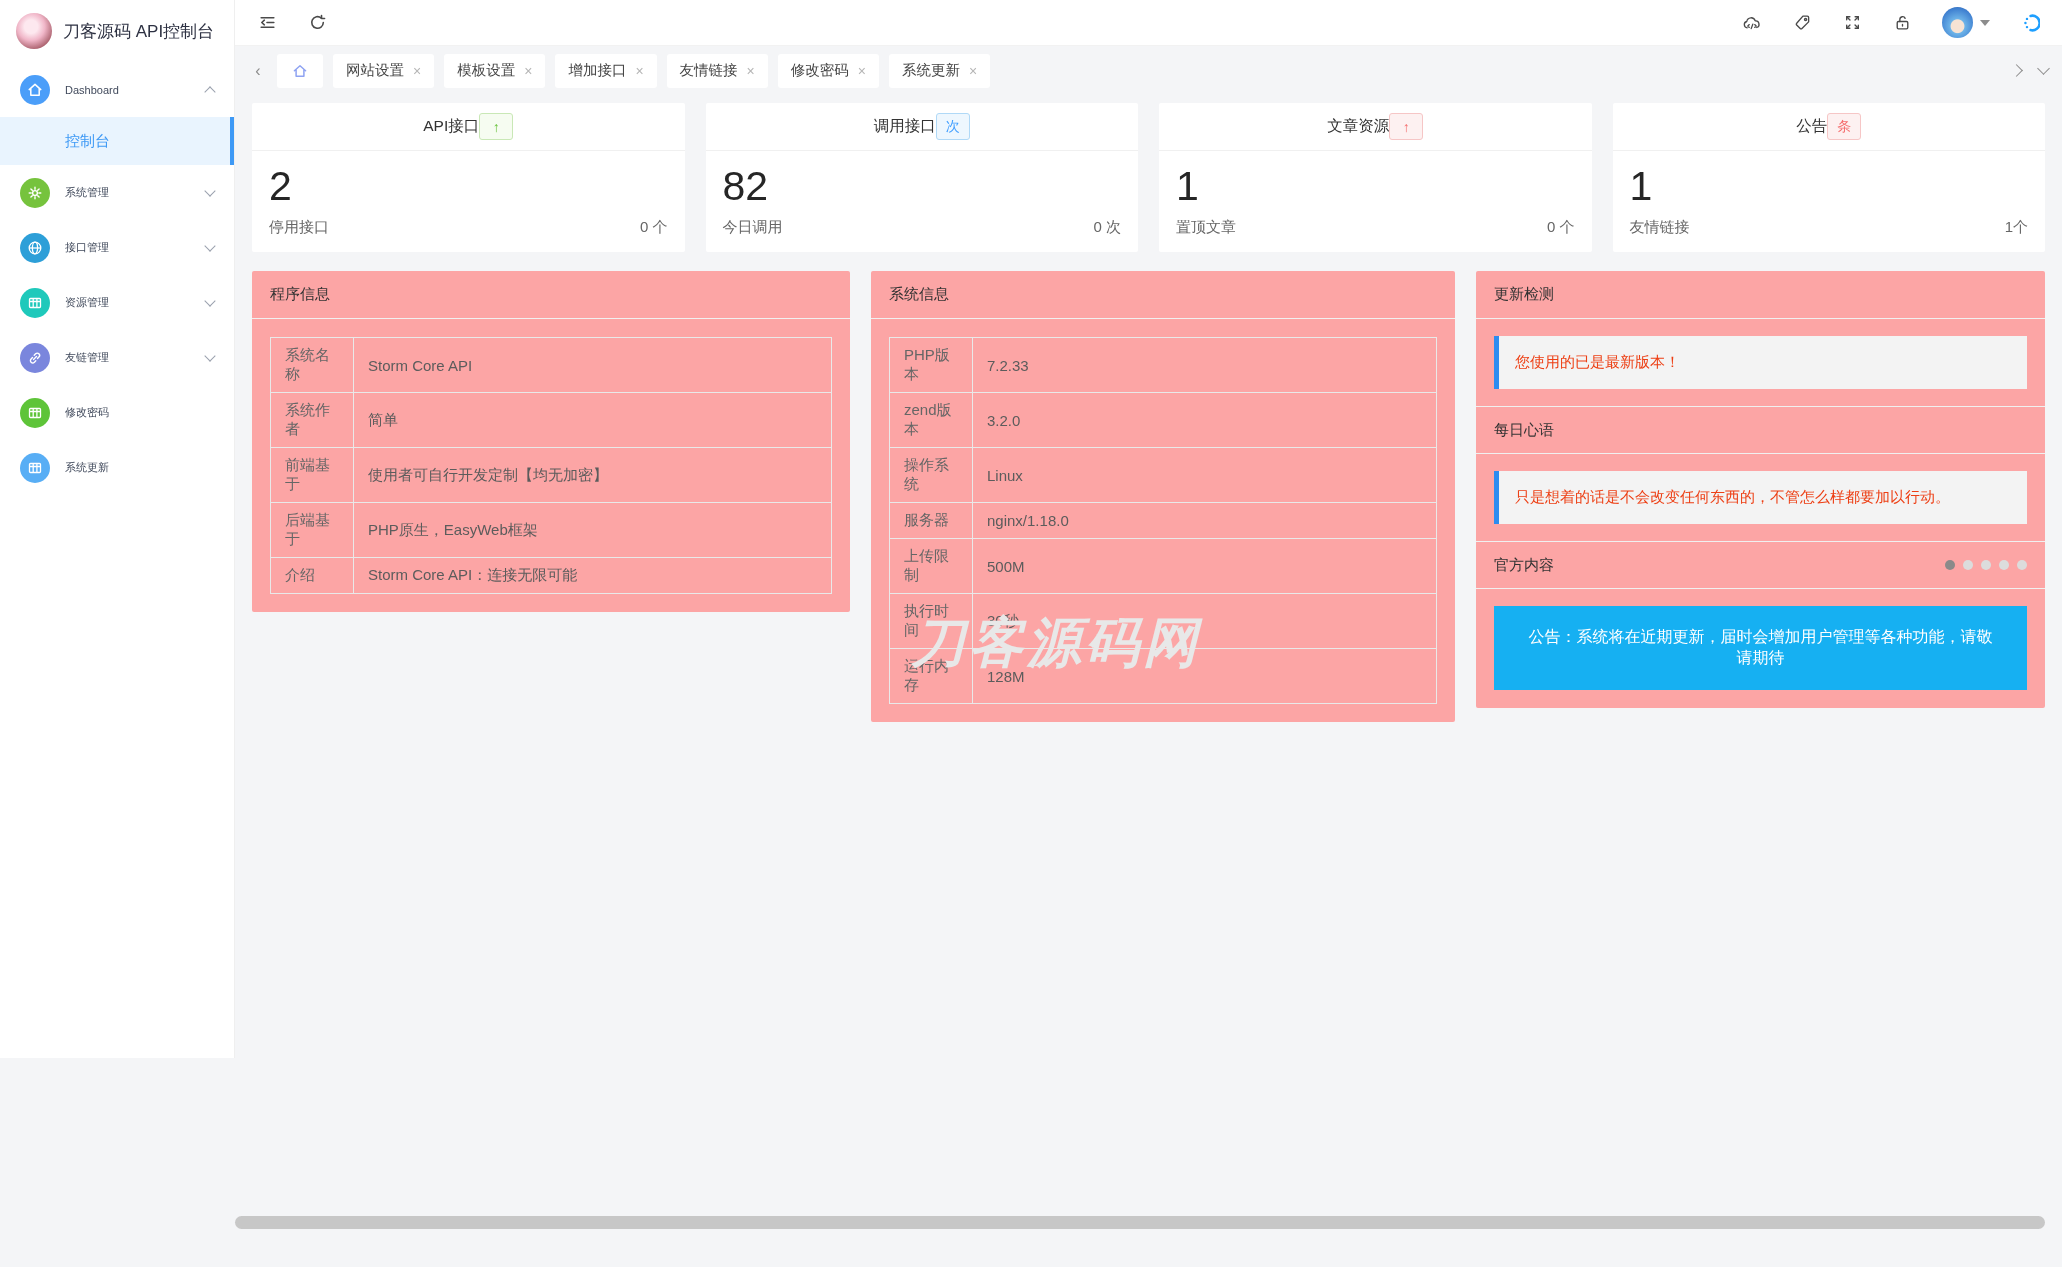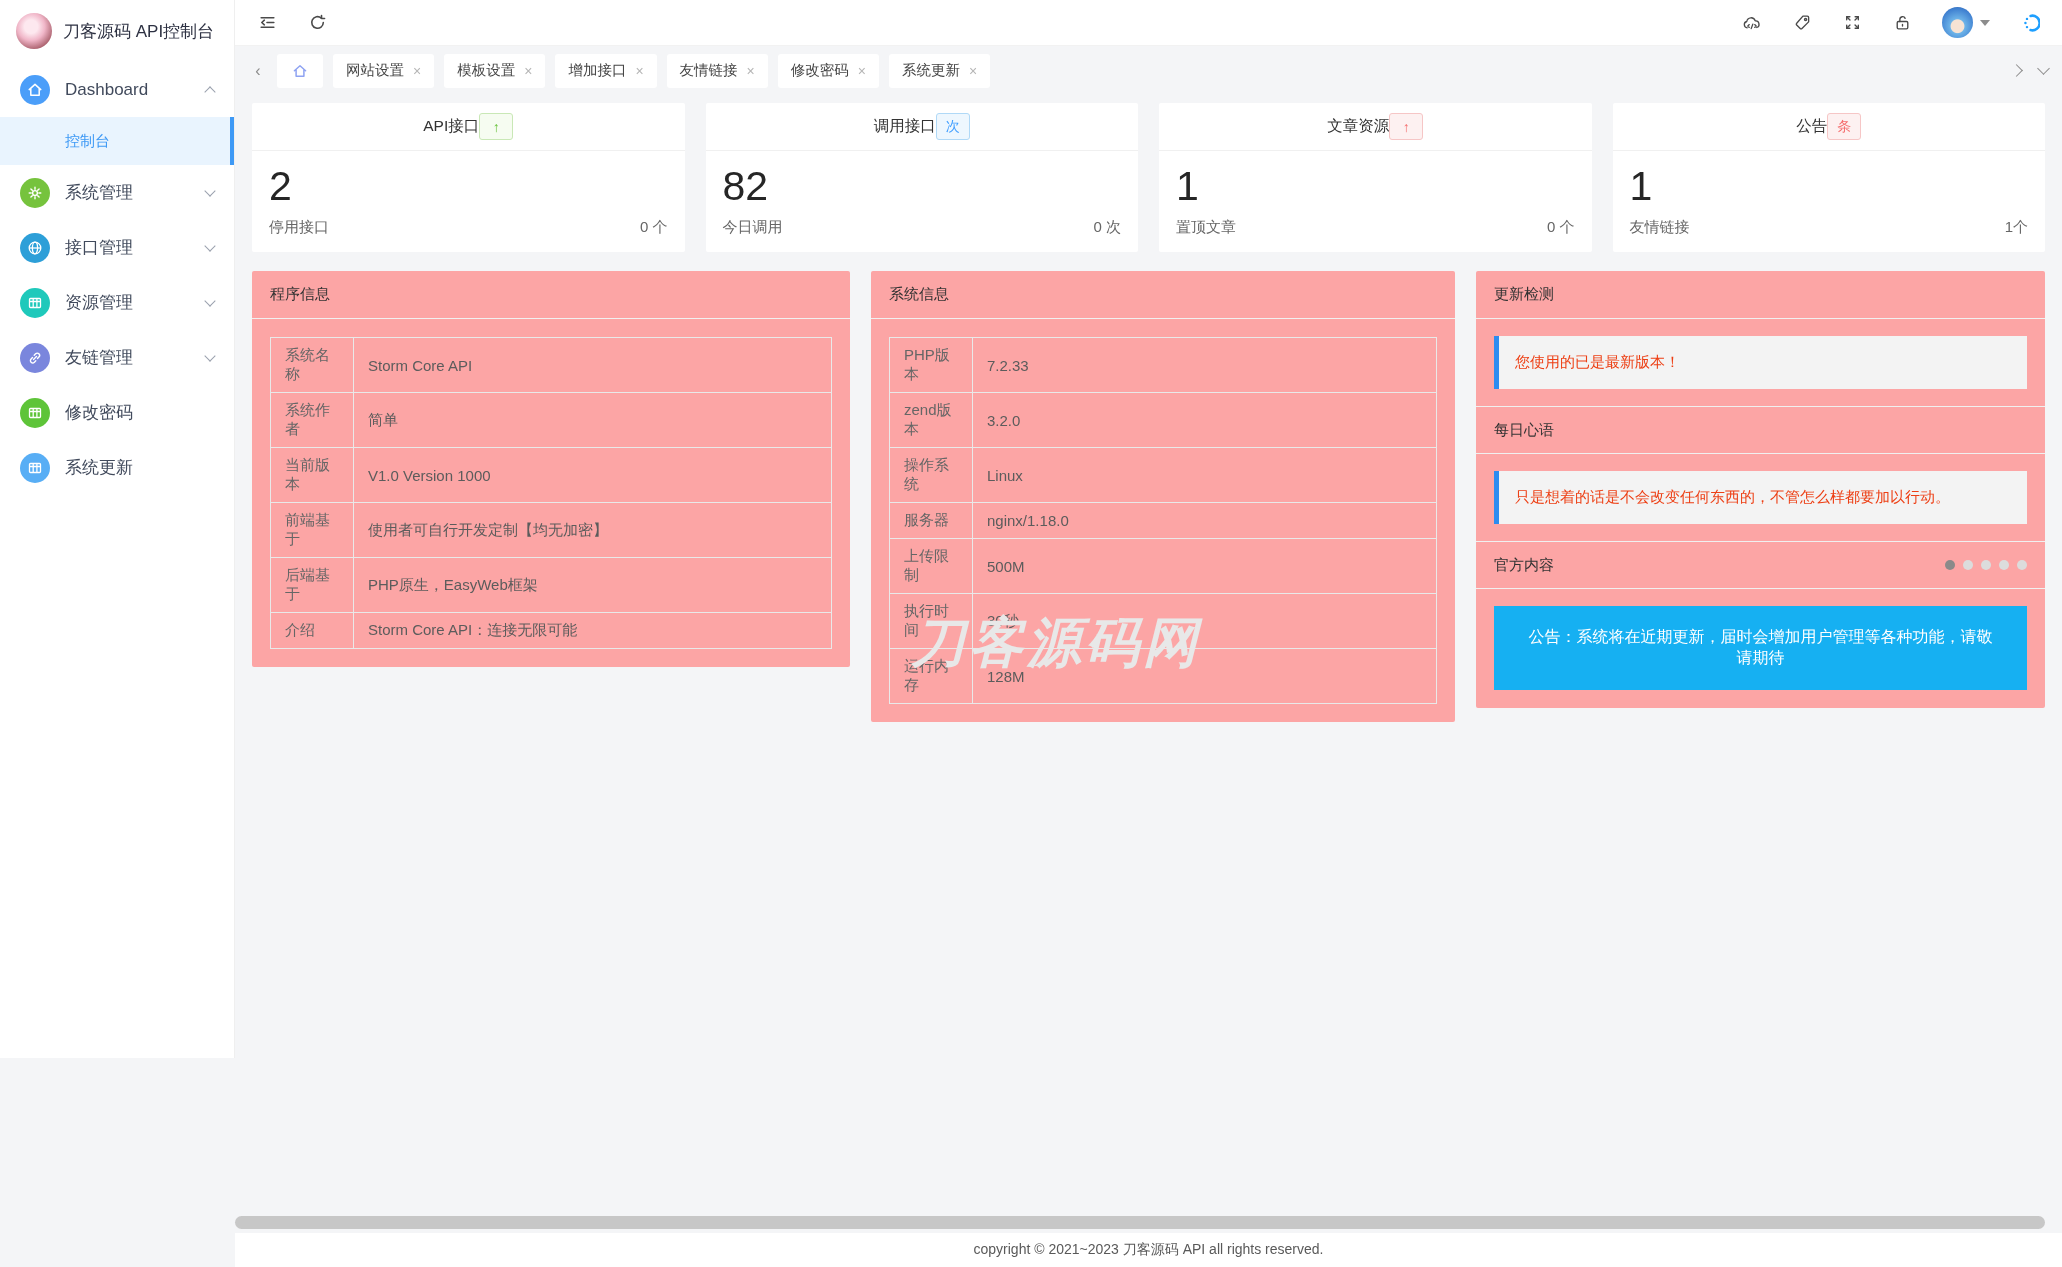--- a/index.html
+++ b/index.html
@@ -7,21 +7,21 @@
               font-family:"Liberation Sans","DejaVu Sans",sans-serif; color:#333; }
   .app { display:flex; width:2062px; height:1267px; }
 
   
   .sidebar { width:235px; height:1058px; background:#fff; border-right:1px solid #efefef; flex:none; }
   .logo { height:62px; display:flex; align-items:center; gap:11px; padding:0 16px; }
   .logo-avatar { width:36px; height:36px; border-radius:50%; flex:none;
     background:radial-gradient(circle at 42% 38%, #fde8ef 22%, #f0b6c8 45%, #a55a66 78%, #5d3440 100%); }
   .logo-title { font-size:17px; color:#2d3142; white-space:nowrap; }
   .menu-item { height:55px; display:flex; align-items:center; gap:15px; padding:0 20px; cursor:pointer;
-               color:#414a5c; font-size:17px; position:relative; }
+               color:#414a5c; font-size:11px; position:relative; }
   .menu-ico { width:30px; height:30px; border-radius:50%; flex:none; display:flex; align-items:center; justify-content:center; }
   .c-blue   { background:#4b9ef9; } .c-green  { background:#76c33d; }
   .c-cyan   { background:#2d9fd8; } .c-teal   { background:#1fc9bb; }
   .c-purple { background:#7a86dd; } .c-green2 { background:#5ec439; }
   .c-lblue  { background:#58aef5; }
   .chev { width:8px; height:8px; border-right:1.6px solid #9aa0ad; border-bottom:1.6px solid #9aa0ad;
           position:absolute; right:20px; }
   .chev.down { transform:rotate(45deg); top:22px; }
   .chev.up   { transform:rotate(-135deg); top:26px; }
   .submenu-item { height:48px; display:flex; align-items:center; padding-left:65px; font-size:15px;
@@ -343,24 +343,20 @@
             <tbody>
                 <tr>
                   <td class="k">系统名称</td>
                   <td>Storm Core API</td>
                 </tr>
             <tr>
                   <td class="k">系统作者</td>
                   <td>简单</td>
                 </tr>
             <tr>
-                  <td class="k">当前版本</td>
-                  <td>V1.0 Version 1000</td>
-                </tr>
-            <tr>
                   <td class="k">前端基于</td>
                   <td>使用者可自行开发定制【均无加密】</td>
                 </tr>
             <tr>
                   <td class="k">后端基于</td>
                   <td>PHP原生，EasyWeb框架</td>
                 </tr>
             <tr>
                   <td class="k">介绍</td>
                   <td>Storm Core API：连接无限可能</td>
@@ -429,17 +425,14 @@
             </span>
           </div>
           <div class="banner">公告：系统将在近期更新，届时会增加用户管理等各种功能，请敬请期待</div>
         </div>
       </div>
 
       <div class="watermark">刀客源码网</div>
     </div>
 
     <div class="hscroll"></div>
-    <div class="footer">
-      <span>copyright © 2021~2023 刀客源码 API all rights reserved.</span>
-    </div>
   </div>
 </div>
 
 </body></html>

